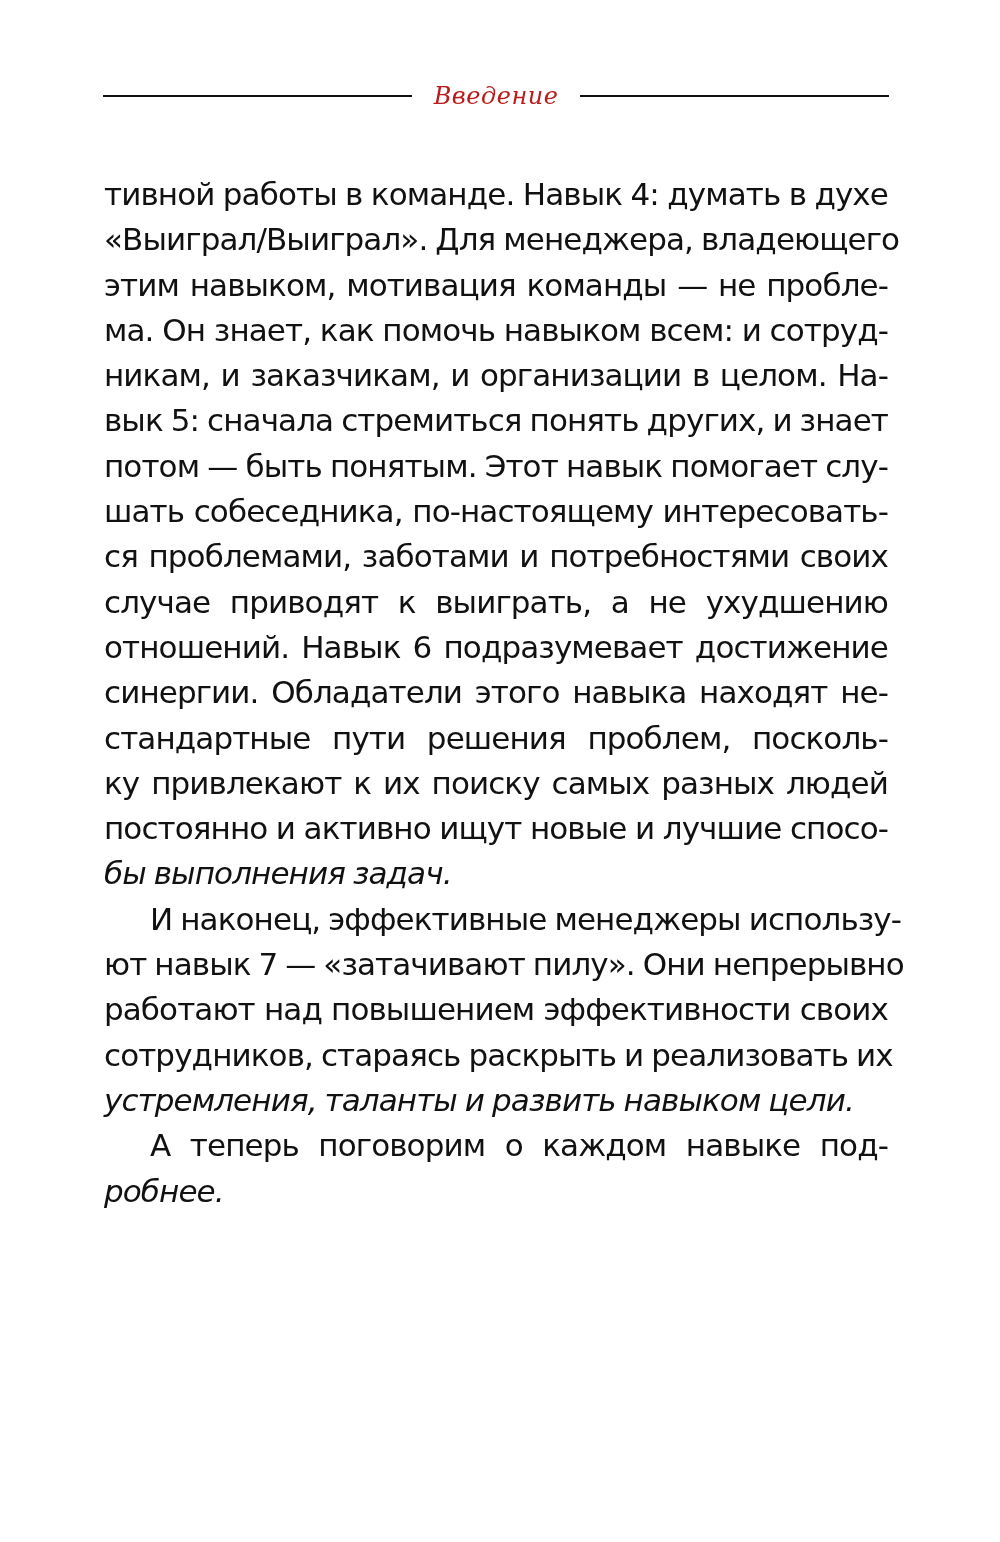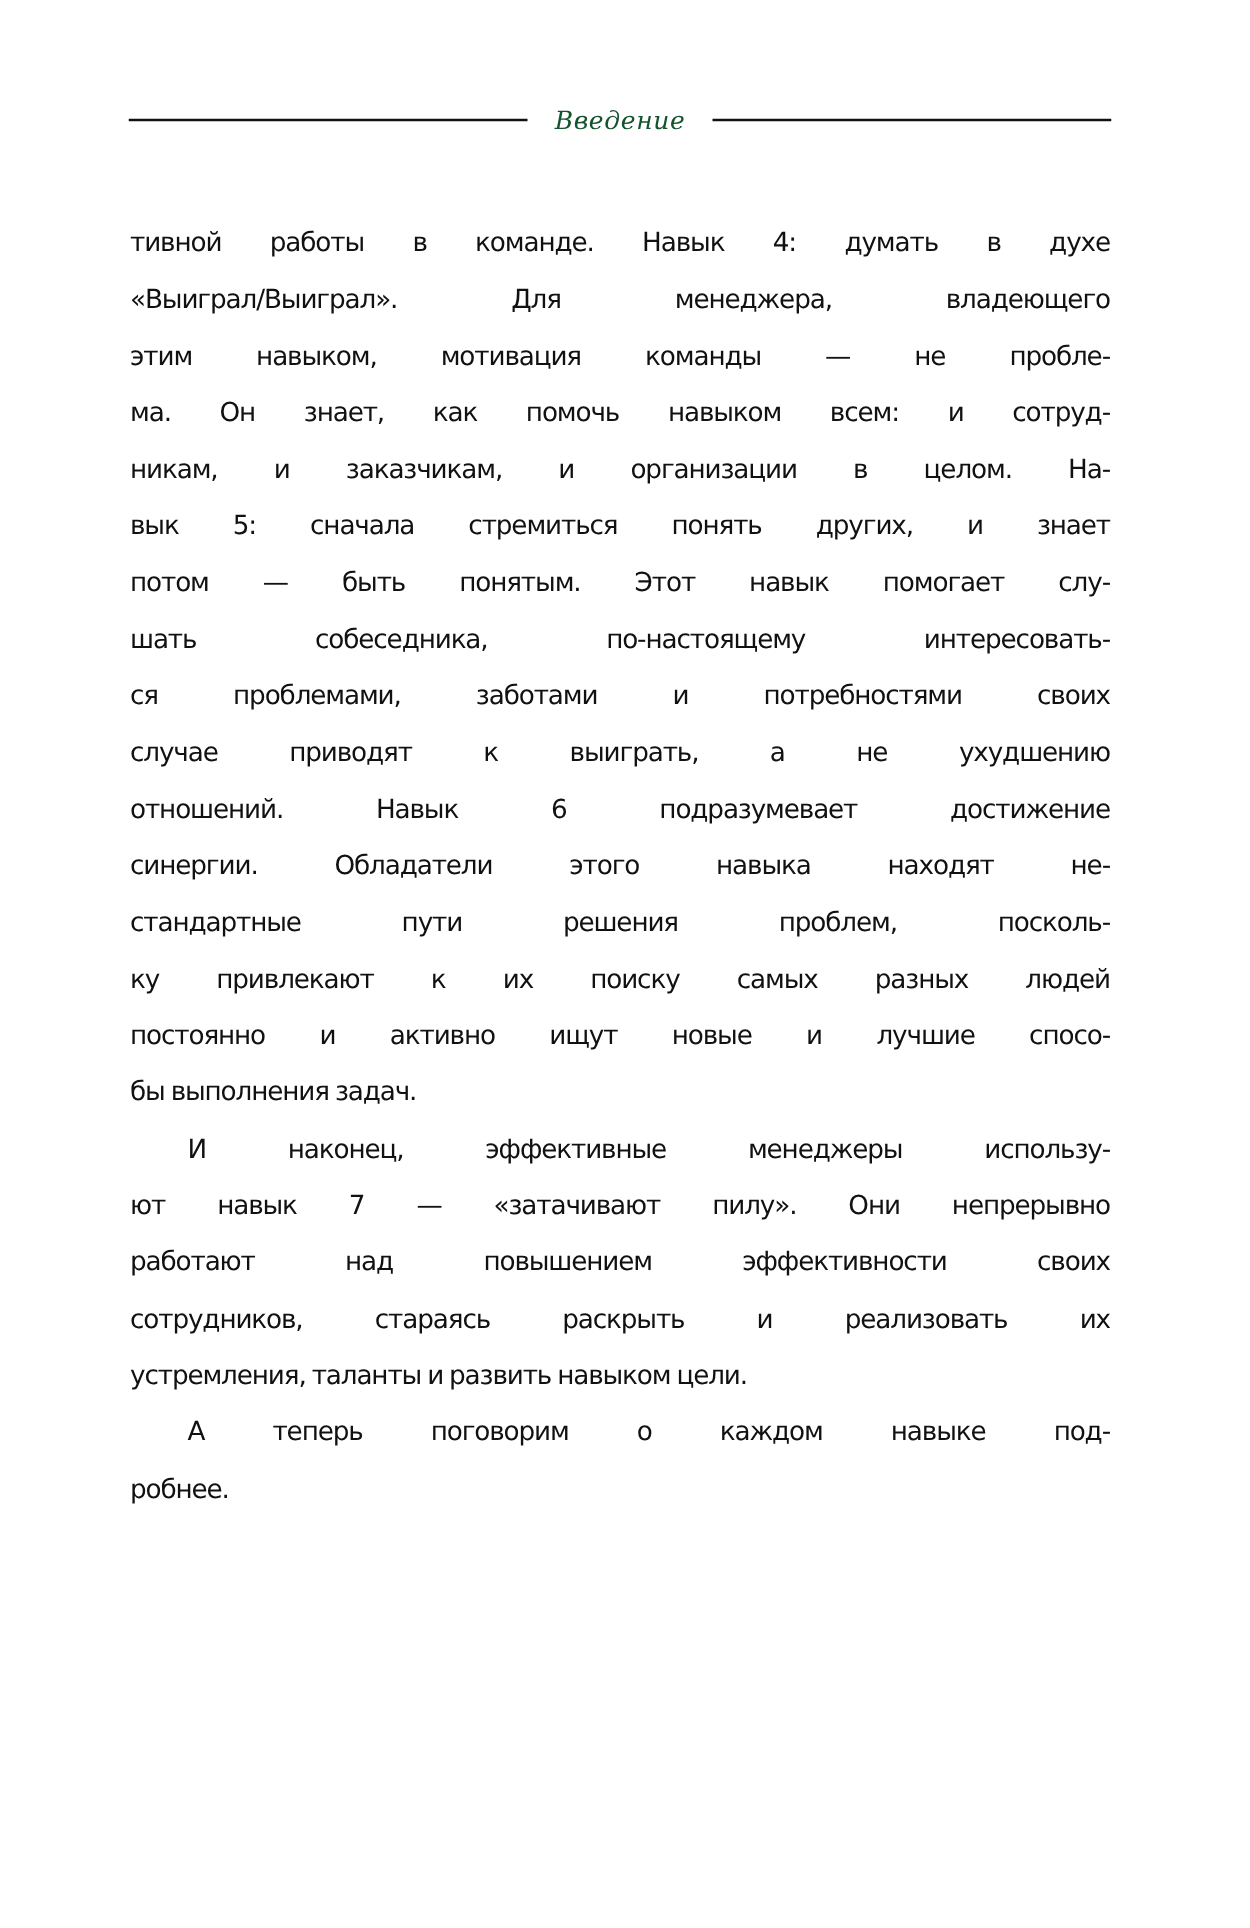--- a/index.html
+++ b/index.html
@@ -1,22 +1,22 @@
 <!DOCTYPE html>
 <html><head>
   <meta charset="utf-8">
   <style>
     html, body { margin: 0; padding: 0; background: #ffffff; }
     body { width: 1000px; height: 1542px; position: relative; overflow: hidden; color: #111; }
     .header { position: absolute; top: 78px; left: 103px; width: 786px; height: 36px; display: flex; align-items: center; }
     .rule { flex: 1; height: 2px; background: #111; }
-    .running-title { padding: 0 22px; font-family: "DejaVu Serif", serif; font-style: italic; font-size: 20px; letter-spacing: 0.5px; color: #14532d; line-height: 1; }
-    .body { position: absolute; top: 172px; left: 104px; width: 784px; font-family: "DejaVu Sans", sans-serif; font-size: 21px; line-height: 45.3px; }
+    .running-title { padding: 0 22px; font-family: "DejaVu Serif", serif; font-style: italic; font-size: 24px; letter-spacing: 0.5px; color: #b91c1c; line-height: 1; }
+    .body { position: absolute; top: 172px; left: 104px; width: 784px; font-family: "DejaVu Sans", sans-serif; font-size: 31px; line-height: 45.3px; }
     .line { white-space: nowrap; text-align: justify; text-align-last: justify; height: 45.3px; overflow: visible; letter-spacing: -0.9px; word-spacing: -1px; }
-    .line.last { text-align-last: left; }
+    .line.last { text-align-last: left; font-style: italic; }
     .indent { padding-left: 46px; }
   </style>
 </head>
 <body>
 
 <div class="header">
   <div class="rule"></div>
   <div class="running-title">Введение</div>
   <div class="rule"></div>
 </div>

